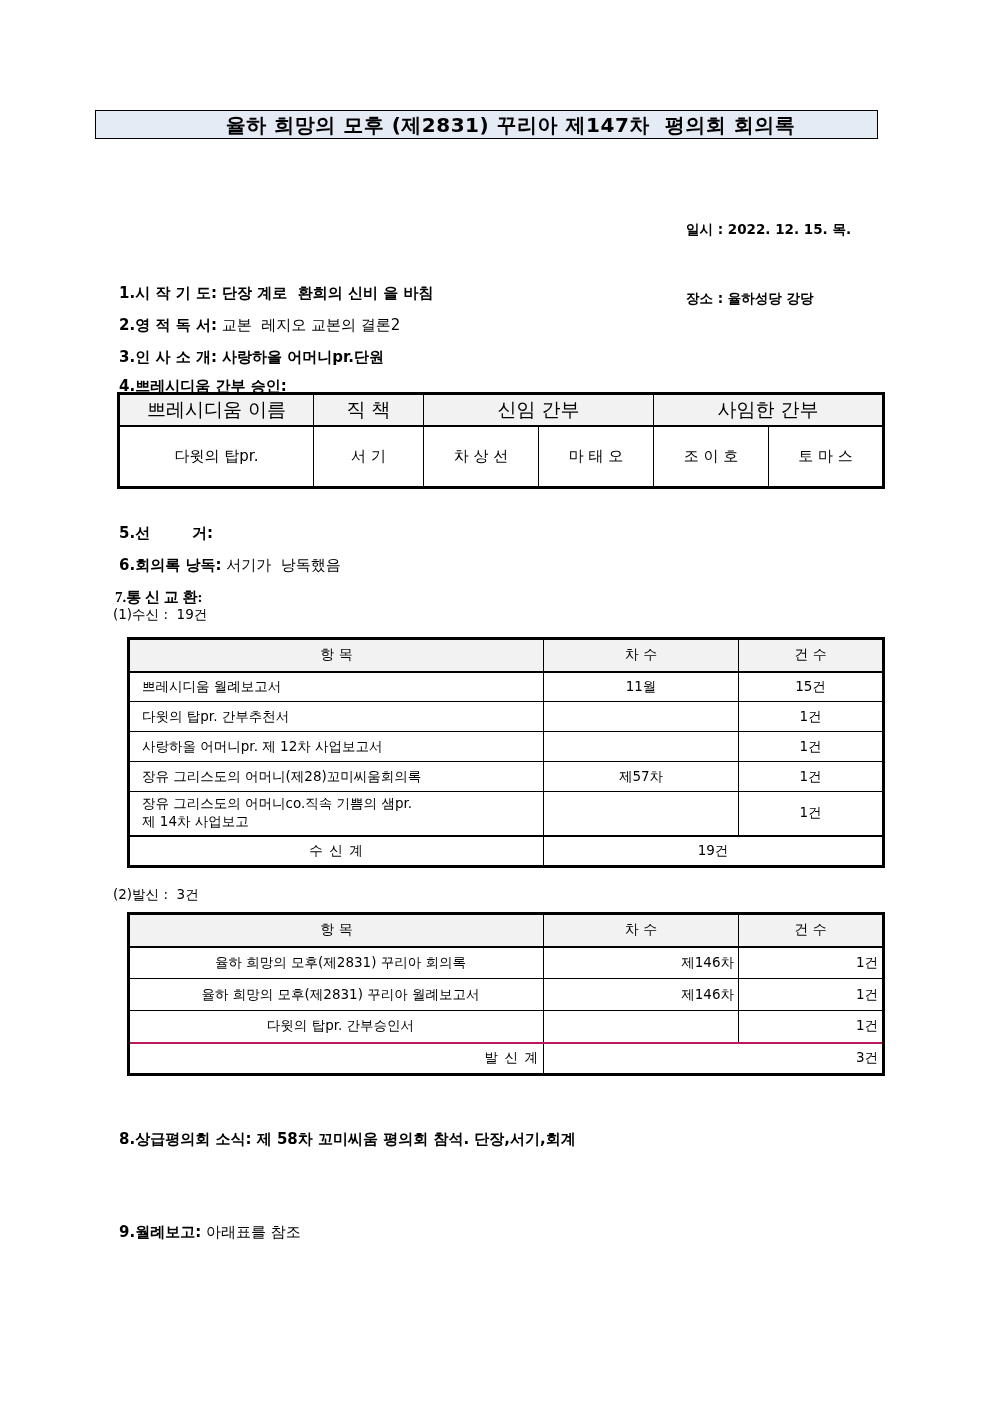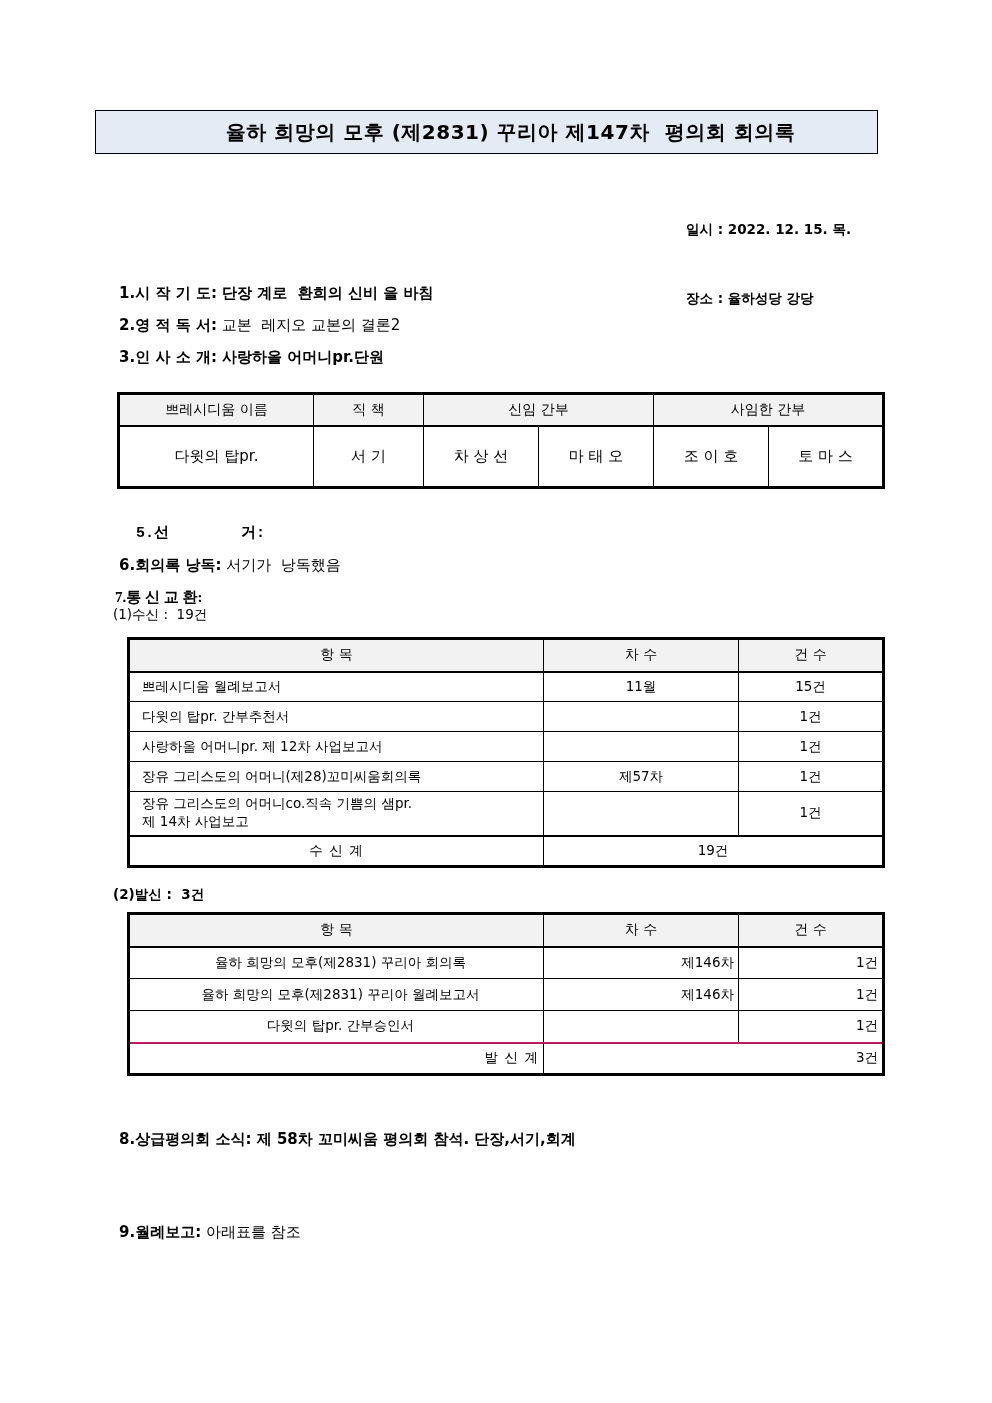--- a/index.html
+++ b/index.html
@@ -22,21 +22,21 @@
     width: 992px;
     height: 1403px;
   }
 
   
   .title-box {
     position: absolute;
     left: 95px;
     top: 110px;
     width: 783px;
-    height: 44px;
+    height: 29px;
     background: #e4ebf5;
     border: 1.5px solid #000000;
     box-sizing: border-box;
     display: flex;
     align-items: center;
     justify-content: center;
     padding-left: 48px;
   }
   .title-text {
     font-size: 20px;
@@ -66,35 +66,35 @@
     line-height: 1;
   }
   .agenda .lbl { font-weight: bold; }
   .agenda .val { font-weight: normal; }
   .agenda.bold-val .val { font-weight: bold; }
 
   .a1 { top: 271px; }
   .a2 { top: 303px; }
   .a3 { top: 335px; }
   .a4 { top: 364px; }
-  .a5 { top: 511px; font-family: Liberation Mono, monospace; }
+  .a5 { top: 511px; }
   .a6 { top: 543px; }
   .a7 { top: 575px; font-family: Liberation Serif, serif; }
   .a8 { top: 1117px; }
   .a9 { top: 1210px; }
 
   .sub-label {
     position: absolute;
     left: 113px;
     font-size: 13.5px;
     white-space: pre;
     line-height: 1;
   }
   .s1 { top: 608px; text-align: right; }
-  .s2 { top: 888px; font-weight: bold; }
+  .s2 { top: 888px; }
 
   
   table.doc-table {
     position: absolute;
     border-collapse: collapse;
     table-layout: fixed;
     background: #ffffff;
   }
   table.doc-table td,
   table.doc-table th {
@@ -115,21 +115,21 @@
   table.doc-table {
     border: 3px solid #000000;
   }
 
   
   #table-officers {
     left: 117px;
     top: 392px;
     width: 765px;
   }
-  #table-officers th { height: 32px; font-size: 14px; }
+  #table-officers th { height: 32px; font-size: 19px; }
   #table-officers td { height: 62px; font-size: 15px; }
 
   
   #table-received {
     left: 127px;
     top: 637px;
     width: 755px;
   }
   #table-received th { height: 33px; font-size: 14px; }
   #table-received td { height: 30px; font-size: 13.5px; }
@@ -181,20 +181,23 @@
   </div>
 
   <div class="agenda a2">
     <span class="lbl">2.</span><span class="lbl">영 적 독 서:</span><span class="val"> 교본  레지오 교본의 결론2</span>
   </div>
 
   <div class="agenda a3 bold-val">
     <span class="lbl">3.</span><span class="lbl">인 사 소 개:</span><span class="val"> 사랑하올 어머니pr.단원</span>
   </div>
 
+  <div class="agenda a4 bold-val">
+    <span class="lbl">4.</span><span class="lbl">쁘레시디움 간부 승인:</span><span class="val"></span>
+  </div>
 
   <table class="doc-table" id="table-officers">
     <thead>
       <tr>
         <th style="width:195px">쁘레시디움 이름</th>
         <th style="width:110px">직      책</th>
         <th style="width:230px" colspan="2">신임 간부</th>
         <th style="width:230px" colspan="2">사임한 간부</th>
       </tr>
     </thead>

